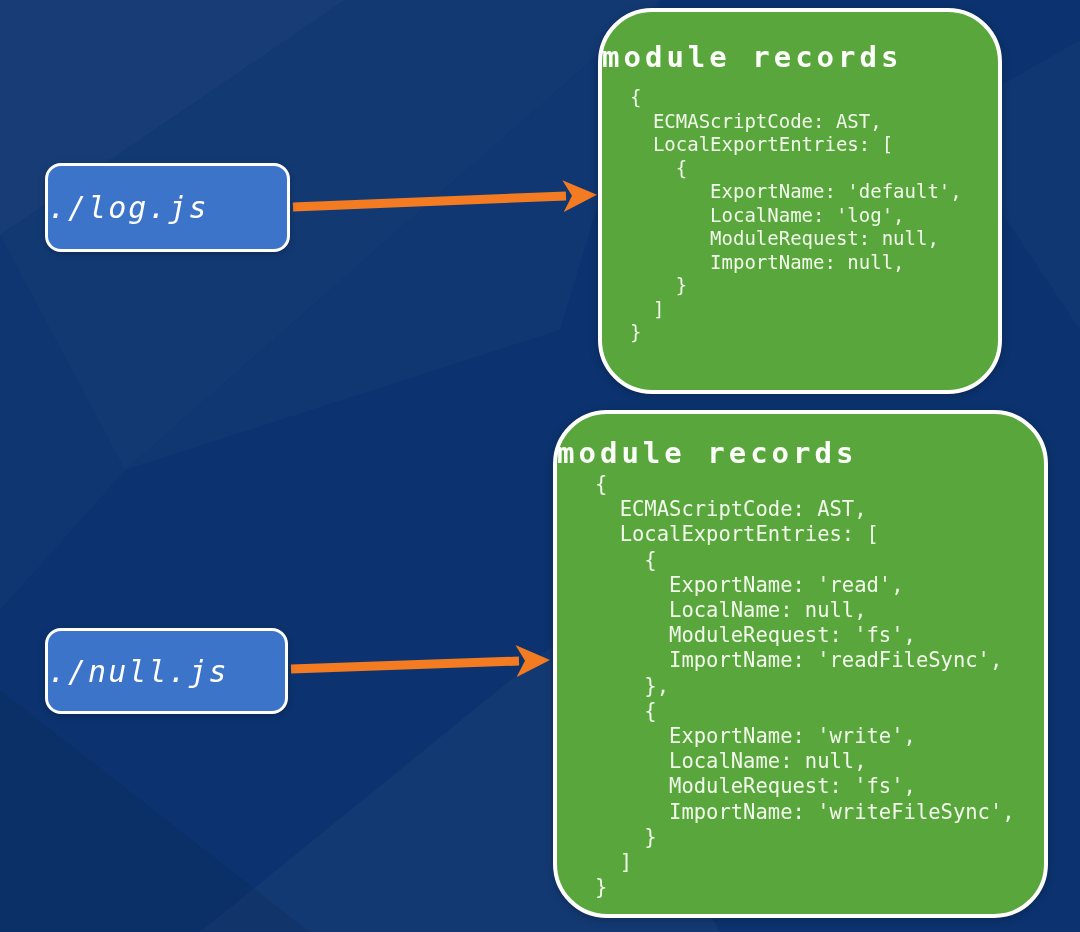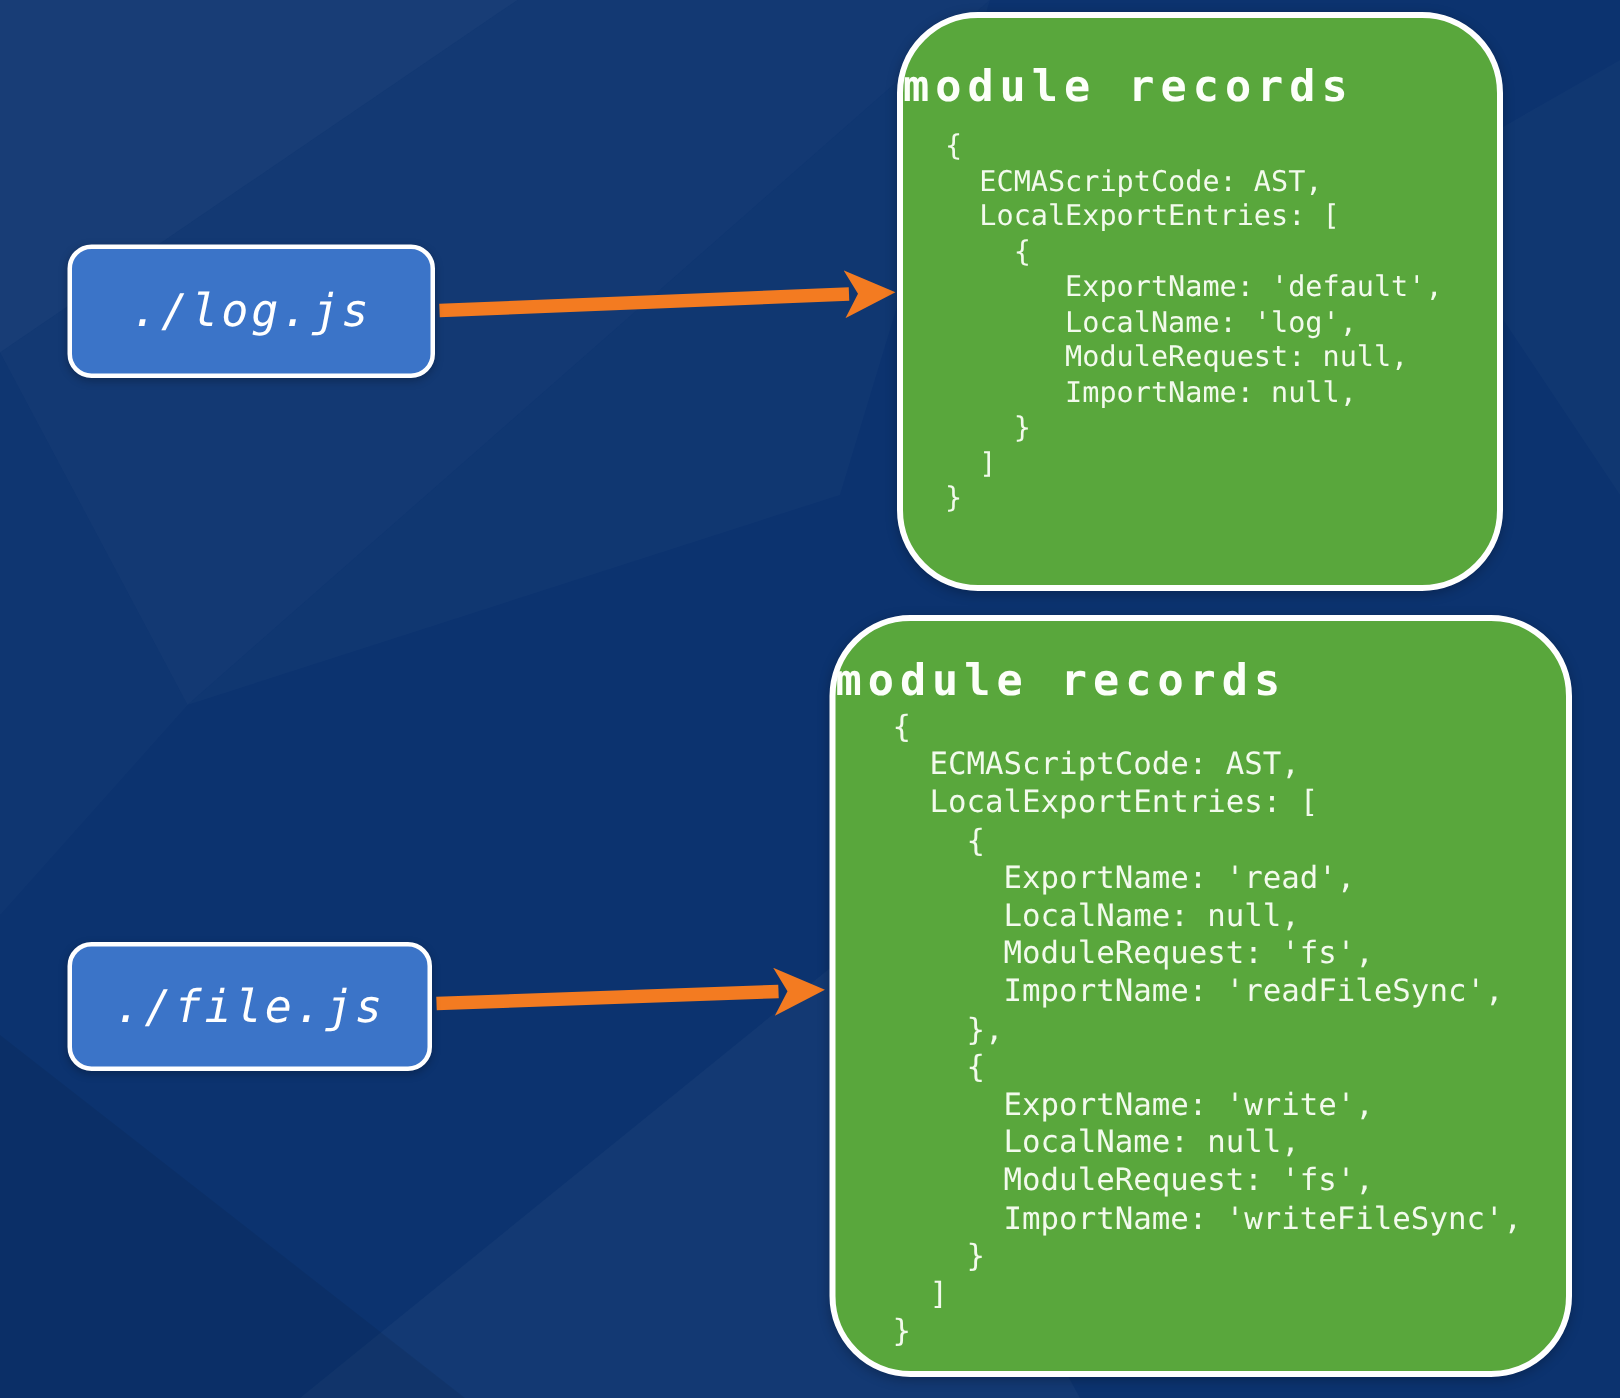--- a/index.html
+++ b/index.html
@@ -21,21 +21,20 @@
     pointer-events: none;
   }
   
   .node {
     position: absolute;
     background: var(--node-fill, #3b74c8);
     border: 3px solid #ffffff;
     border-radius: 16px;
     display: flex;
     align-items: center;
-    justify-content: center;
     box-sizing: border-box;
     box-shadow: 0 2px 6px rgba(0,0,0,0.25);
   }
   .node-label {
     color: #ffffff;
     font-style: italic;
     font-size: 30px;
     letter-spacing: 2px;
     white-space: nowrap;
   }
@@ -113,21 +112,21 @@
     </defs>
     <line class="arrow-line" x1="293" y1="207" x2="566" y2="196" marker-end="url(#arrowhead)"></line>
     <line class="arrow-line" x1="291" y1="669" x2="519" y2="661" marker-end="url(#arrowhead)"></line>
   </svg>
 
   <div class="node node-log">
     <span class="node-label">./log.js</span>
   </div>
 
   <div class="node node-file">
-    <span class="node-label">./file.js</span>
+    <span class="node-label">./null.js</span>
   </div>
 
   <div class="record record-log">
     <div class="record-title">module records</div>
     <pre class="record-code">{
   ECMAScriptCode: AST,
   LocalExportEntries: [
     {
        ExportName: 'default',
        LocalName: 'log',

